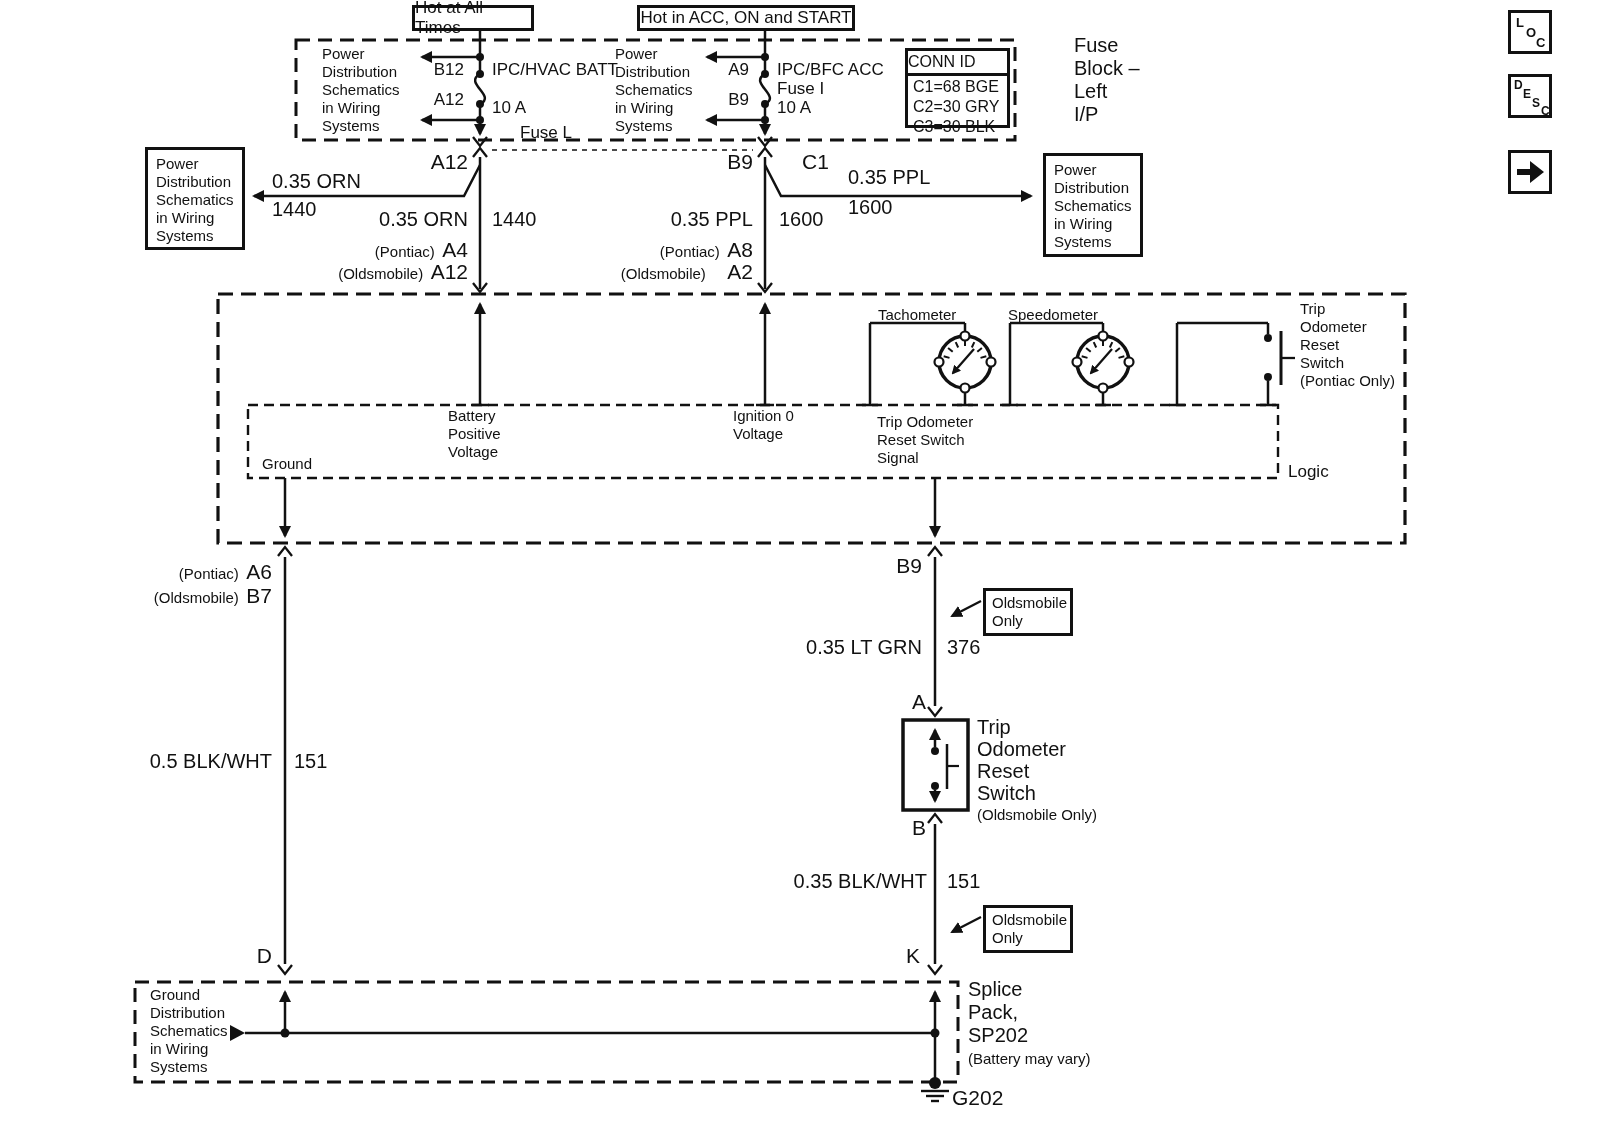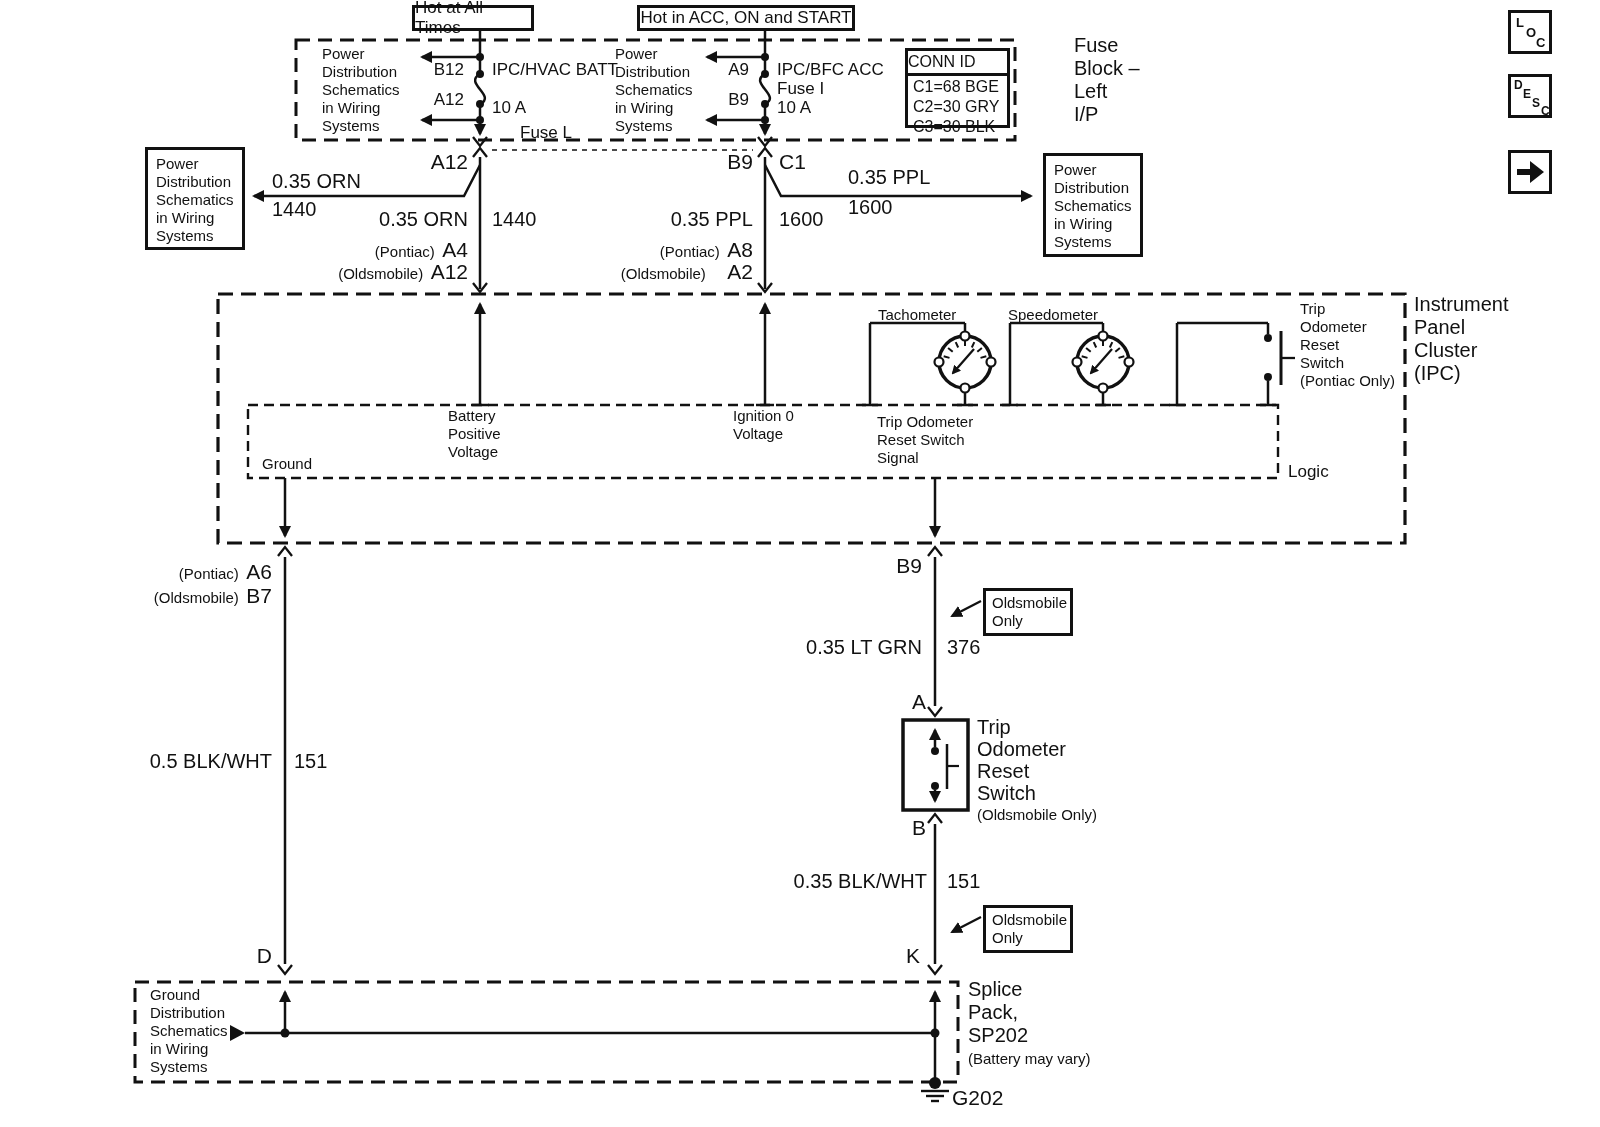--- a/index.html
+++ b/index.html
@@ -257,21 +257,21 @@
     <div class="connid-row t16">C3=30 BLK</div>
   </div>
 
   <div class="abs t20 pre" style="left:1074px;top:34px;width:95px;">Fuse
 Block –
 Left
 I/P</div>
 
   <div class="abs t21 ra" style="left:368px;top:150px;width:100px;">A12</div>
   <div class="abs t21 ra" style="left:653px;top:150px;width:100px;">B9</div>
-  <div class="abs t21" style="left:779px;top:150px;">C1</div>
+  <div class="abs t21" style="left:802px;top:150px;">C1</div>
 
   <div class="abs solidbox" style="left:145px;top:147px;width:100px;height:103px;padding:5px 0 0 8px;">
     <div class="t15 pre">Power
 Distribution
 Schematics
 in Wiring
 Systems</div>
   </div>
   <div class="abs solidbox" style="left:1043px;top:153px;width:100px;height:104px;padding:5px 0 0 8px;">
     <div class="t15 pre">Power
@@ -301,24 +301,20 @@
   <div class="abs t20" style="left:779px;top:208px;">1600</div>
   <div class="abs ra" style="left:553px;top:238px;width:200px;">
     <span class="t15">(Pontiac)</span>
     <span class="t21" style="margin-left:3px;">A8</span>
   </div>
   <div class="abs ra" style="left:553px;top:260px;width:200px;">
     <span class="t15">(Oldsmobile)</span>
     <span class="t21" style="margin-left:17px;">A2</span>
   </div>
 
-  <div class="abs t20 pre" style="left:1414px;top:293px;width:130px;">Instrument
-Panel
-Cluster
-(IPC)</div>
   <div class="abs t15" style="left:878px;top:306px;">Tachometer</div>
   <div class="abs t15" style="left:1008px;top:306px;">Speedometer</div>
   <div class="abs t15 pre" style="left:1300px;top:300px;width:100px;">Trip
 Odometer
 Reset
 Switch</div>
   <div class="abs t15" style="left:1300px;top:372px;">(Pontiac Only)</div>
 
   <div class="abs t15 pre" style="left:448px;top:407px;width:95px;">Battery
 Positive

